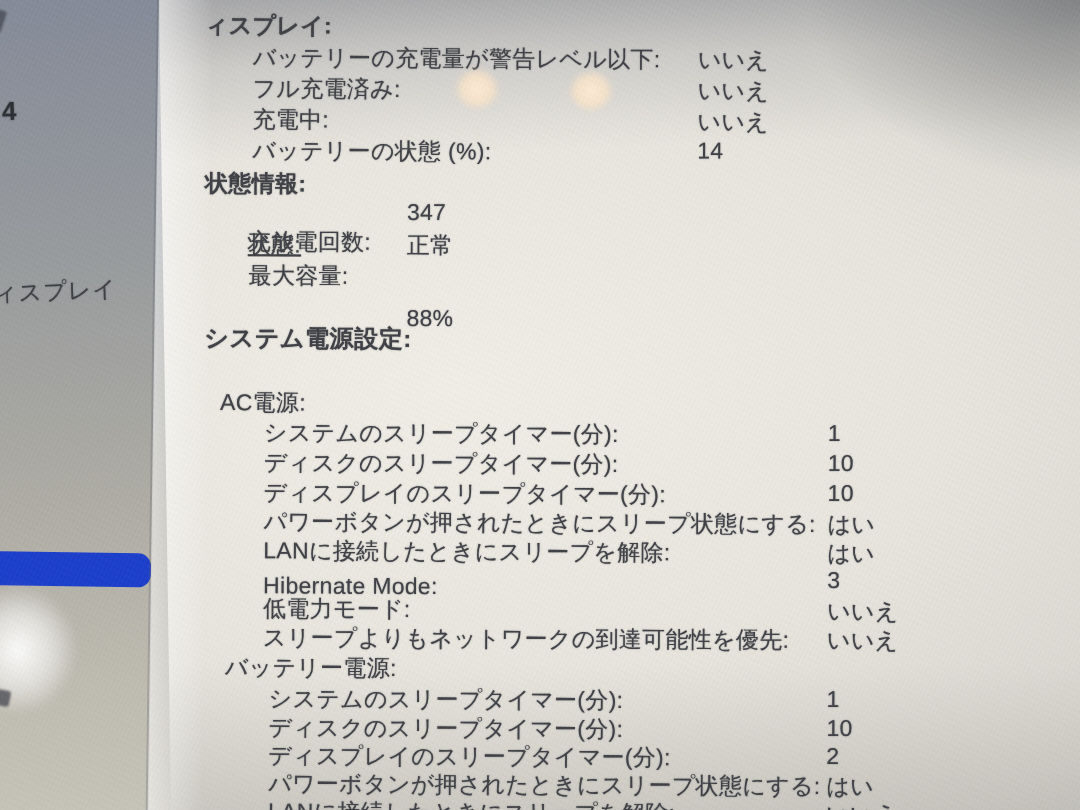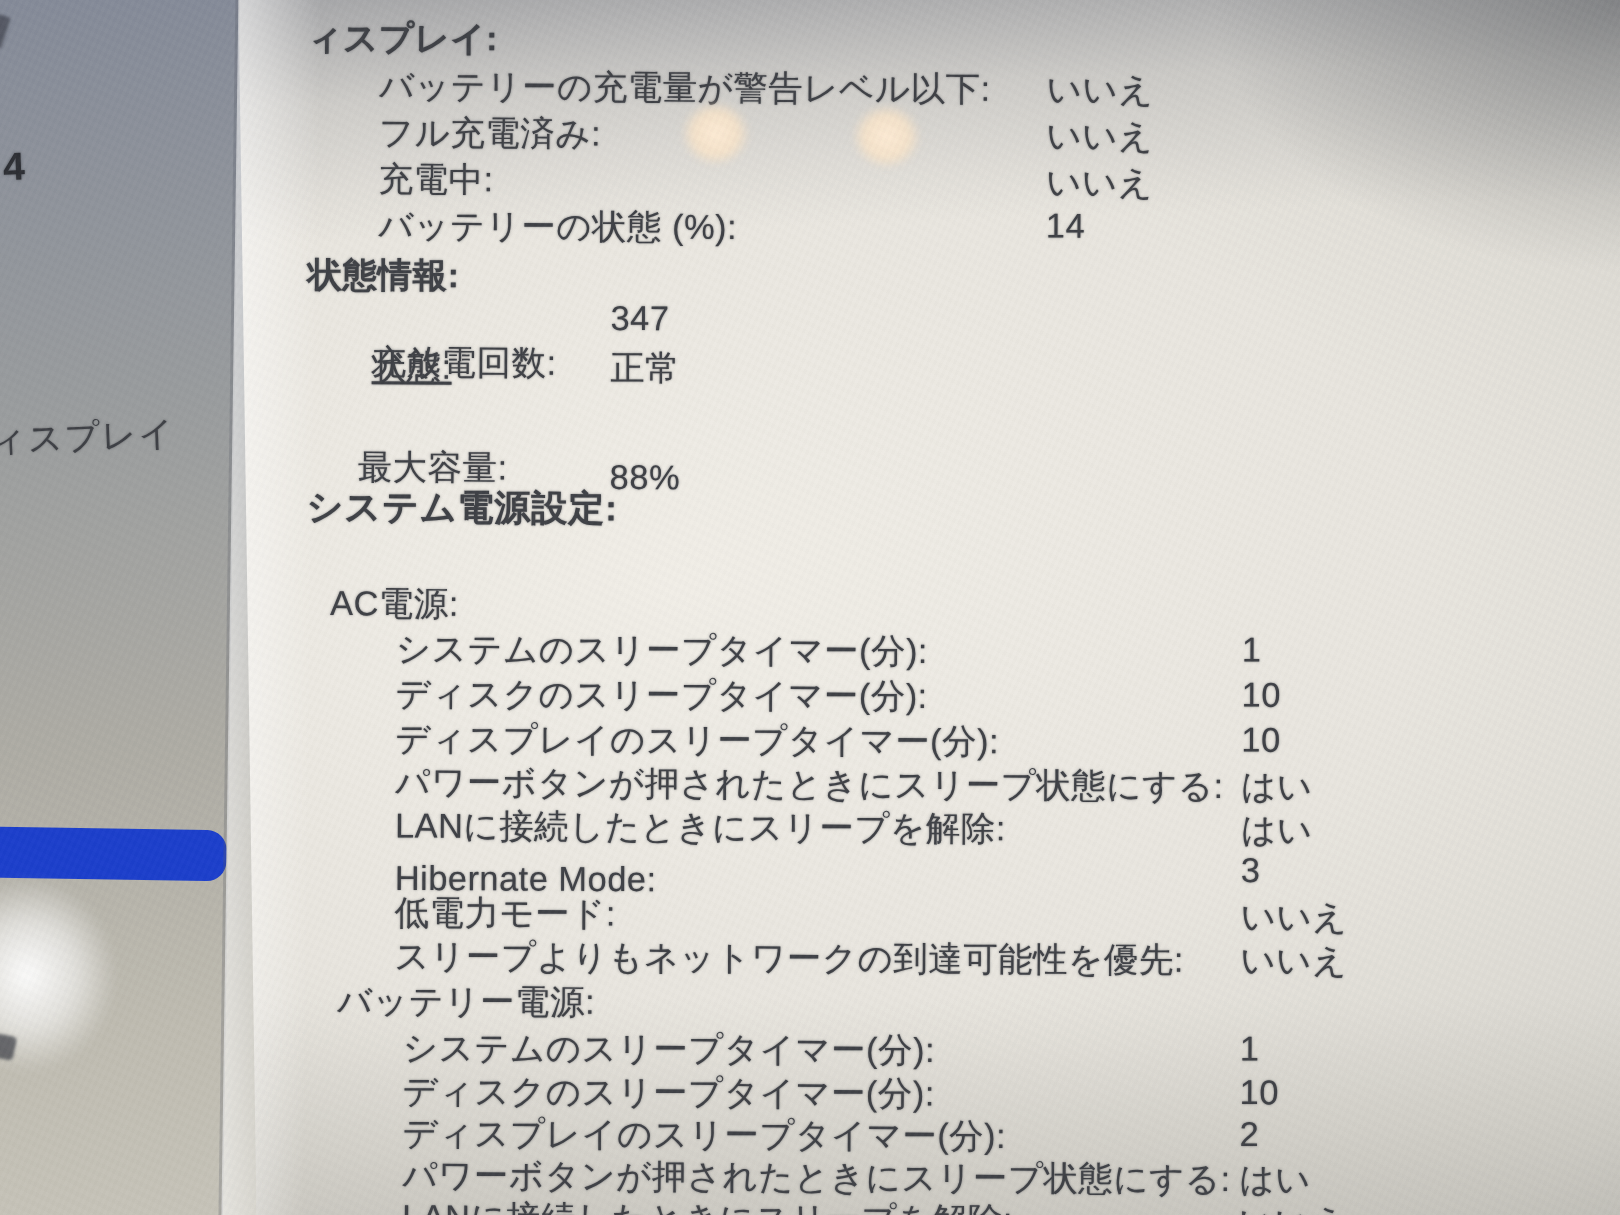--- a/index.html
+++ b/index.html
@@ -91,21 +91,21 @@
       <div class="val" style="left: 698px; top: 73px;">いいえ</div>
       <div class="line" style="left: 253px; top: 104px;">充電中:</div>
       <div class="val" style="left: 698px; top: 104px;">いいえ</div>
       <div class="line" style="left: 253px; top: 135px;">バッテリーの状態 (%):</div>
       <div class="val" style="left: 698px; top: 135px;">14</div>
       <div class="line hdr" style="left: 206px; top: 168px;">状態情報:</div>
       <div class="line" style="left: 249px; top: 198px; margin-top: 28px;">充放電回数:</div>
       <div class="val" style="left: 408px; top: 198px;">347</div>
       <div class="line" style="left: 249px; top: 229px; text-decoration: underline;">状態:</div>
       <div class="val" style="left: 408px; top: 229px;">正常</div>
-      <div class="line" style="left: 240px; top: 260px; margin-top: 36px;">最大容量:</div>
+      <div class="line" style="left: 250px; top: 260px;">最大容量:</div>
       <div class="val" style="left: 408px; top: 260px; margin-top: 44px;">88%</div>
       <div class="line hdr2" style="left: 206px; top: 322px;">システム電源設定:</div>
       <div class="line sub" style="left: 222px; top: 387px;">AC電源:</div>
       <div class="line" style="left: 266px; top: 417px;">システムのスリープタイマー(分):</div>
       <div class="val" style="left: 830px; top: 417px;">1</div>
       <div class="line" style="left: 266px; top: 447px;">ディスクのスリープタイマー(分):</div>
       <div class="val" style="left: 830px; top: 447px;">10</div>
       <div class="line" style="left: 266px; top: 477px;">ディスプレイのスリープタイマー(分):</div>
       <div class="val" style="left: 830px; top: 477px;">10</div>
       <div class="line" style="left: 266px; top: 506px;">パワーボタンが押されたときにスリープ状態にする:</div>

